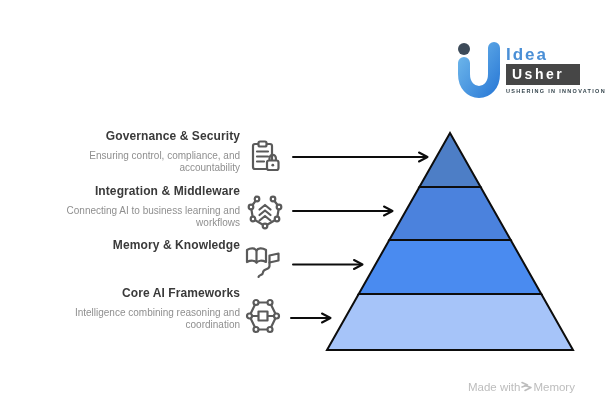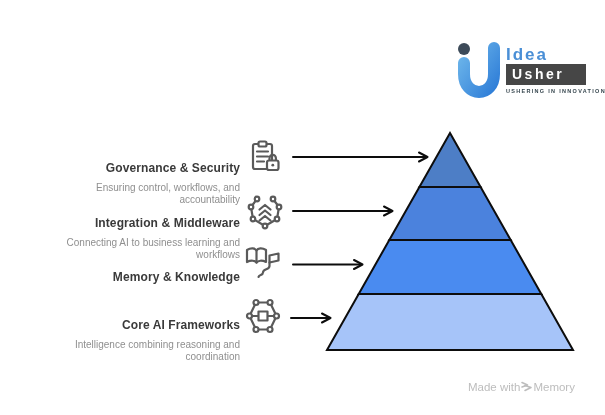--- a/index.html
+++ b/index.html
@@ -2,21 +2,21 @@
 <html><head>
 <meta charset="utf-8">
 <style>
   * { margin: 0; padding: 0; box-sizing: border-box; }
   body { background: #fff; font-family: "Liberation Sans", sans-serif; }
   .canvas {
     position: relative; width: 605px; height: 415px;
     background: #ffffff; overflow: hidden;
   }
   
-  .row { position: absolute; left: 48px; width: 192px; text-align: right; margin-top: 32px; }
+  .row { position: absolute; left: 48px; width: 192px; text-align: right; }
   .row-title {
     font-size: 12px; font-weight: bold; color: #3a3a3a;
     line-height: 13px; margin-bottom: 7px; letter-spacing: 0.1px;
   }
   .row-desc {
     font-size: 10px; color: #8f8f8f; line-height: 11.5px;
   }
   .row1 { top: 130px; } .row2 { top: 185px; } .row3 { top: 239px; } .row4 { top: 287px; }
   
   .icon-box { position: absolute; width: 40px; height: 40px; }
@@ -34,21 +34,21 @@
   .logo { position: absolute; left: 456px; top: 42px; width: 136px; height: 64px; display: flex; }
   .logo-mark { width: 46px; height: 60px; flex: 0 0 auto; }
   .logo-text { margin-left: 4px; padding-top: 3px; }
   .logo-idea {
     font-size: 17px; font-weight: bold; letter-spacing: 2px;
     color: #4a8fd6; line-height: 19px;
   }
   .logo-usher {
     display: inline-block; background: #464646; color: #ffffff;
     font-size: 14px; font-weight: bold; letter-spacing: 2.5px;
-    line-height: 19px; padding: 1px 22px 1px 6px;
+    line-height: 19px; padding: 1px 16px 1px 6px;
   }
   .logo-tagline {
     font-size: 5.5px; font-weight: bold; letter-spacing: 1.3px;
     color: #37474f; margin-top: 3px; white-space: nowrap;
   }
   
   .footer {
     position: absolute; left: 468px; top: 380px;
     display: flex; align-items: center; 
     color: #bdbdbd; font-size: 11.5px;
@@ -74,21 +74,21 @@
     </svg>
     <div class="logo-text">
       <div class="logo-idea">Idea</div>
       <div class="logo-usher">Usher</div>
       <div class="logo-tagline">USHERING IN INNOVATION</div>
     </div>
   </div>
 
   <div class="row row1">
     <div class="row-title">Governance &amp; Security</div>
-    <div class="row-desc">Ensuring control, workflows, and accountability</div>
+    <div class="row-desc">Ensuring control, compliance, and accountability</div>
   </div>
   <div class="row row2">
     <div class="row-title">Integration &amp; Middleware</div>
     <div class="row-desc">Connecting AI to business learning and workflows</div>
   </div>
   <div class="row row3">
     <div class="row-title">Memory &amp; Knowledge</div>
   </div>
   <div class="row row4">
     <div class="row-title">Core AI Frameworks</div>

